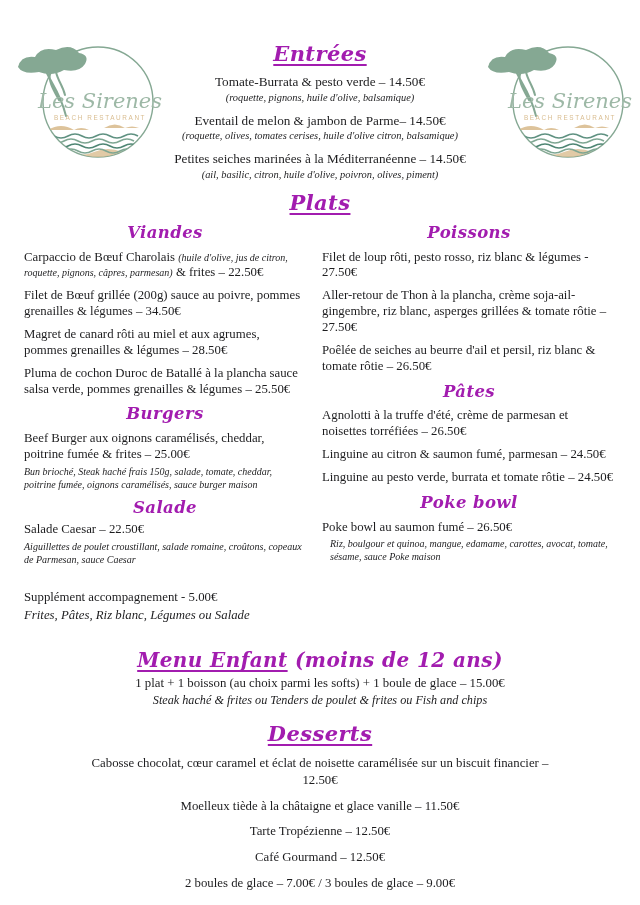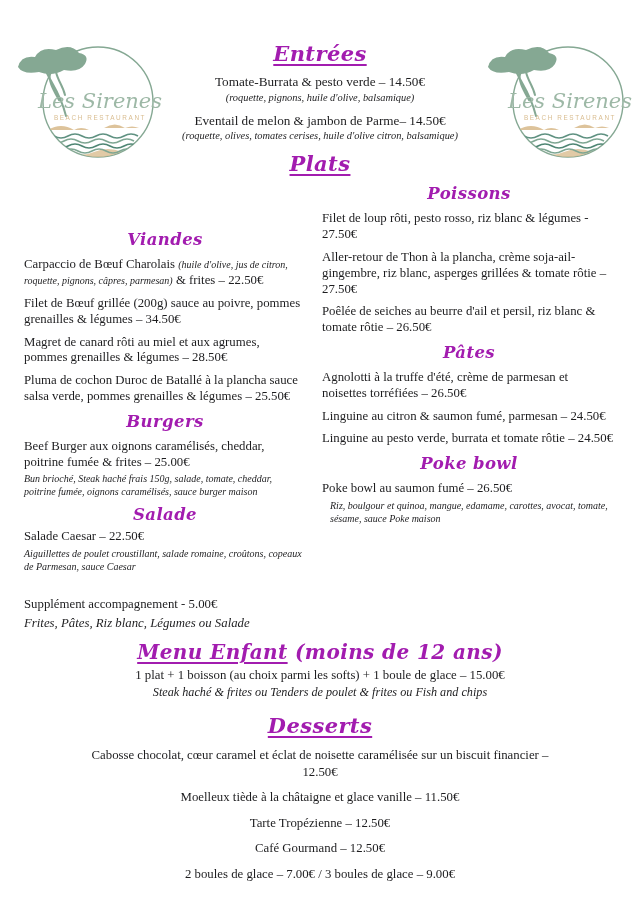--- a/index.html
+++ b/index.html
@@ -33,31 +33,31 @@
   
   .entrees { padding-top:42px; text-align:center; }
   .entrees .h-main { margin-bottom:8px; }
   .e-item { margin-bottom:9px; }
   .e-title { font-size:13.2px; line-height:1.25;text-align:center; }
   .e-desc  { font-size:10.4px; font-style:italic; line-height:1.25; }
 
   
   .plats-head { text-align:center; margin-top:10px; }
   .columns { display:flex; gap:16px; padding:2px 24px 0; }
-  .col-left  { width:282px;margin-top:46px; }
+  .col-left  { width:282px; }
   .col-right { width:294px; }
   .col-head { text-align:center; }
   .item { font-size:12.8px; line-height:1.24; margin:7px 0; }
   .small-desc { font-size:10px; font-style:italic; line-height:1.3; margin-top:-5px; margin-bottom:7px; }
   .italic { font-style:italic; }
   .inline-small { font-size:10px; font-style:italic; }
   .spacer-sm { height:10px; }
 
   
-  .menu-enfant { text-align:center; margin-top:2px; }
+  .menu-enfant { text-align:center; margin-top:18px; }
   .menu-enfant .h-main { font-size:20px; }
   .me-line1 { font-size:12.8px; margin-top:4px; }
   .me-line2 { font-size:12.2px; font-style:italic; margin-top:2px; }
 
   
   .desserts { text-align:center; margin-top:14px; }
   .desserts .h-main { margin-bottom:8px; }
   .d-item { font-size:12.8px; line-height:1.3; margin:9px auto; max-width:480px; }
 </style>
 </head>
@@ -128,20 +128,24 @@
   <section class="entrees">
     <div class="script h-main"><span class="underlined">Entrées</span></div>
     <div class="e-item">
       <div class="e-title">Tomate-Burrata &amp; pesto verde – 14.50€</div>
       <div class="e-desc">(roquette, pignons, huile d'olive, balsamique)</div>
     </div>
     <div class="e-item">
       <div class="e-title">Eventail de melon &amp; jambon de Parme– 14.50€</div>
       <div class="e-desc">(roquette, olives, tomates cerises, huile d'olive citron, balsamique)</div>
     </div>
+    <div class="e-item">
+      <div class="e-title">Petites seiches marinées à la Méditerranéenne – 14.50€</div>
+      <div class="e-desc">(ail, basilic, citron, huile d'olive, poivron, olives, piment)</div>
+    </div>
   </section>
 
   <div class="plats-head script h-main">
     <span class="underlined">Plats</span>
   </div>
 
   <div class="columns">
 
     <div class="col-left">
       <div class="col-head script h-sub">Viandes</div>

